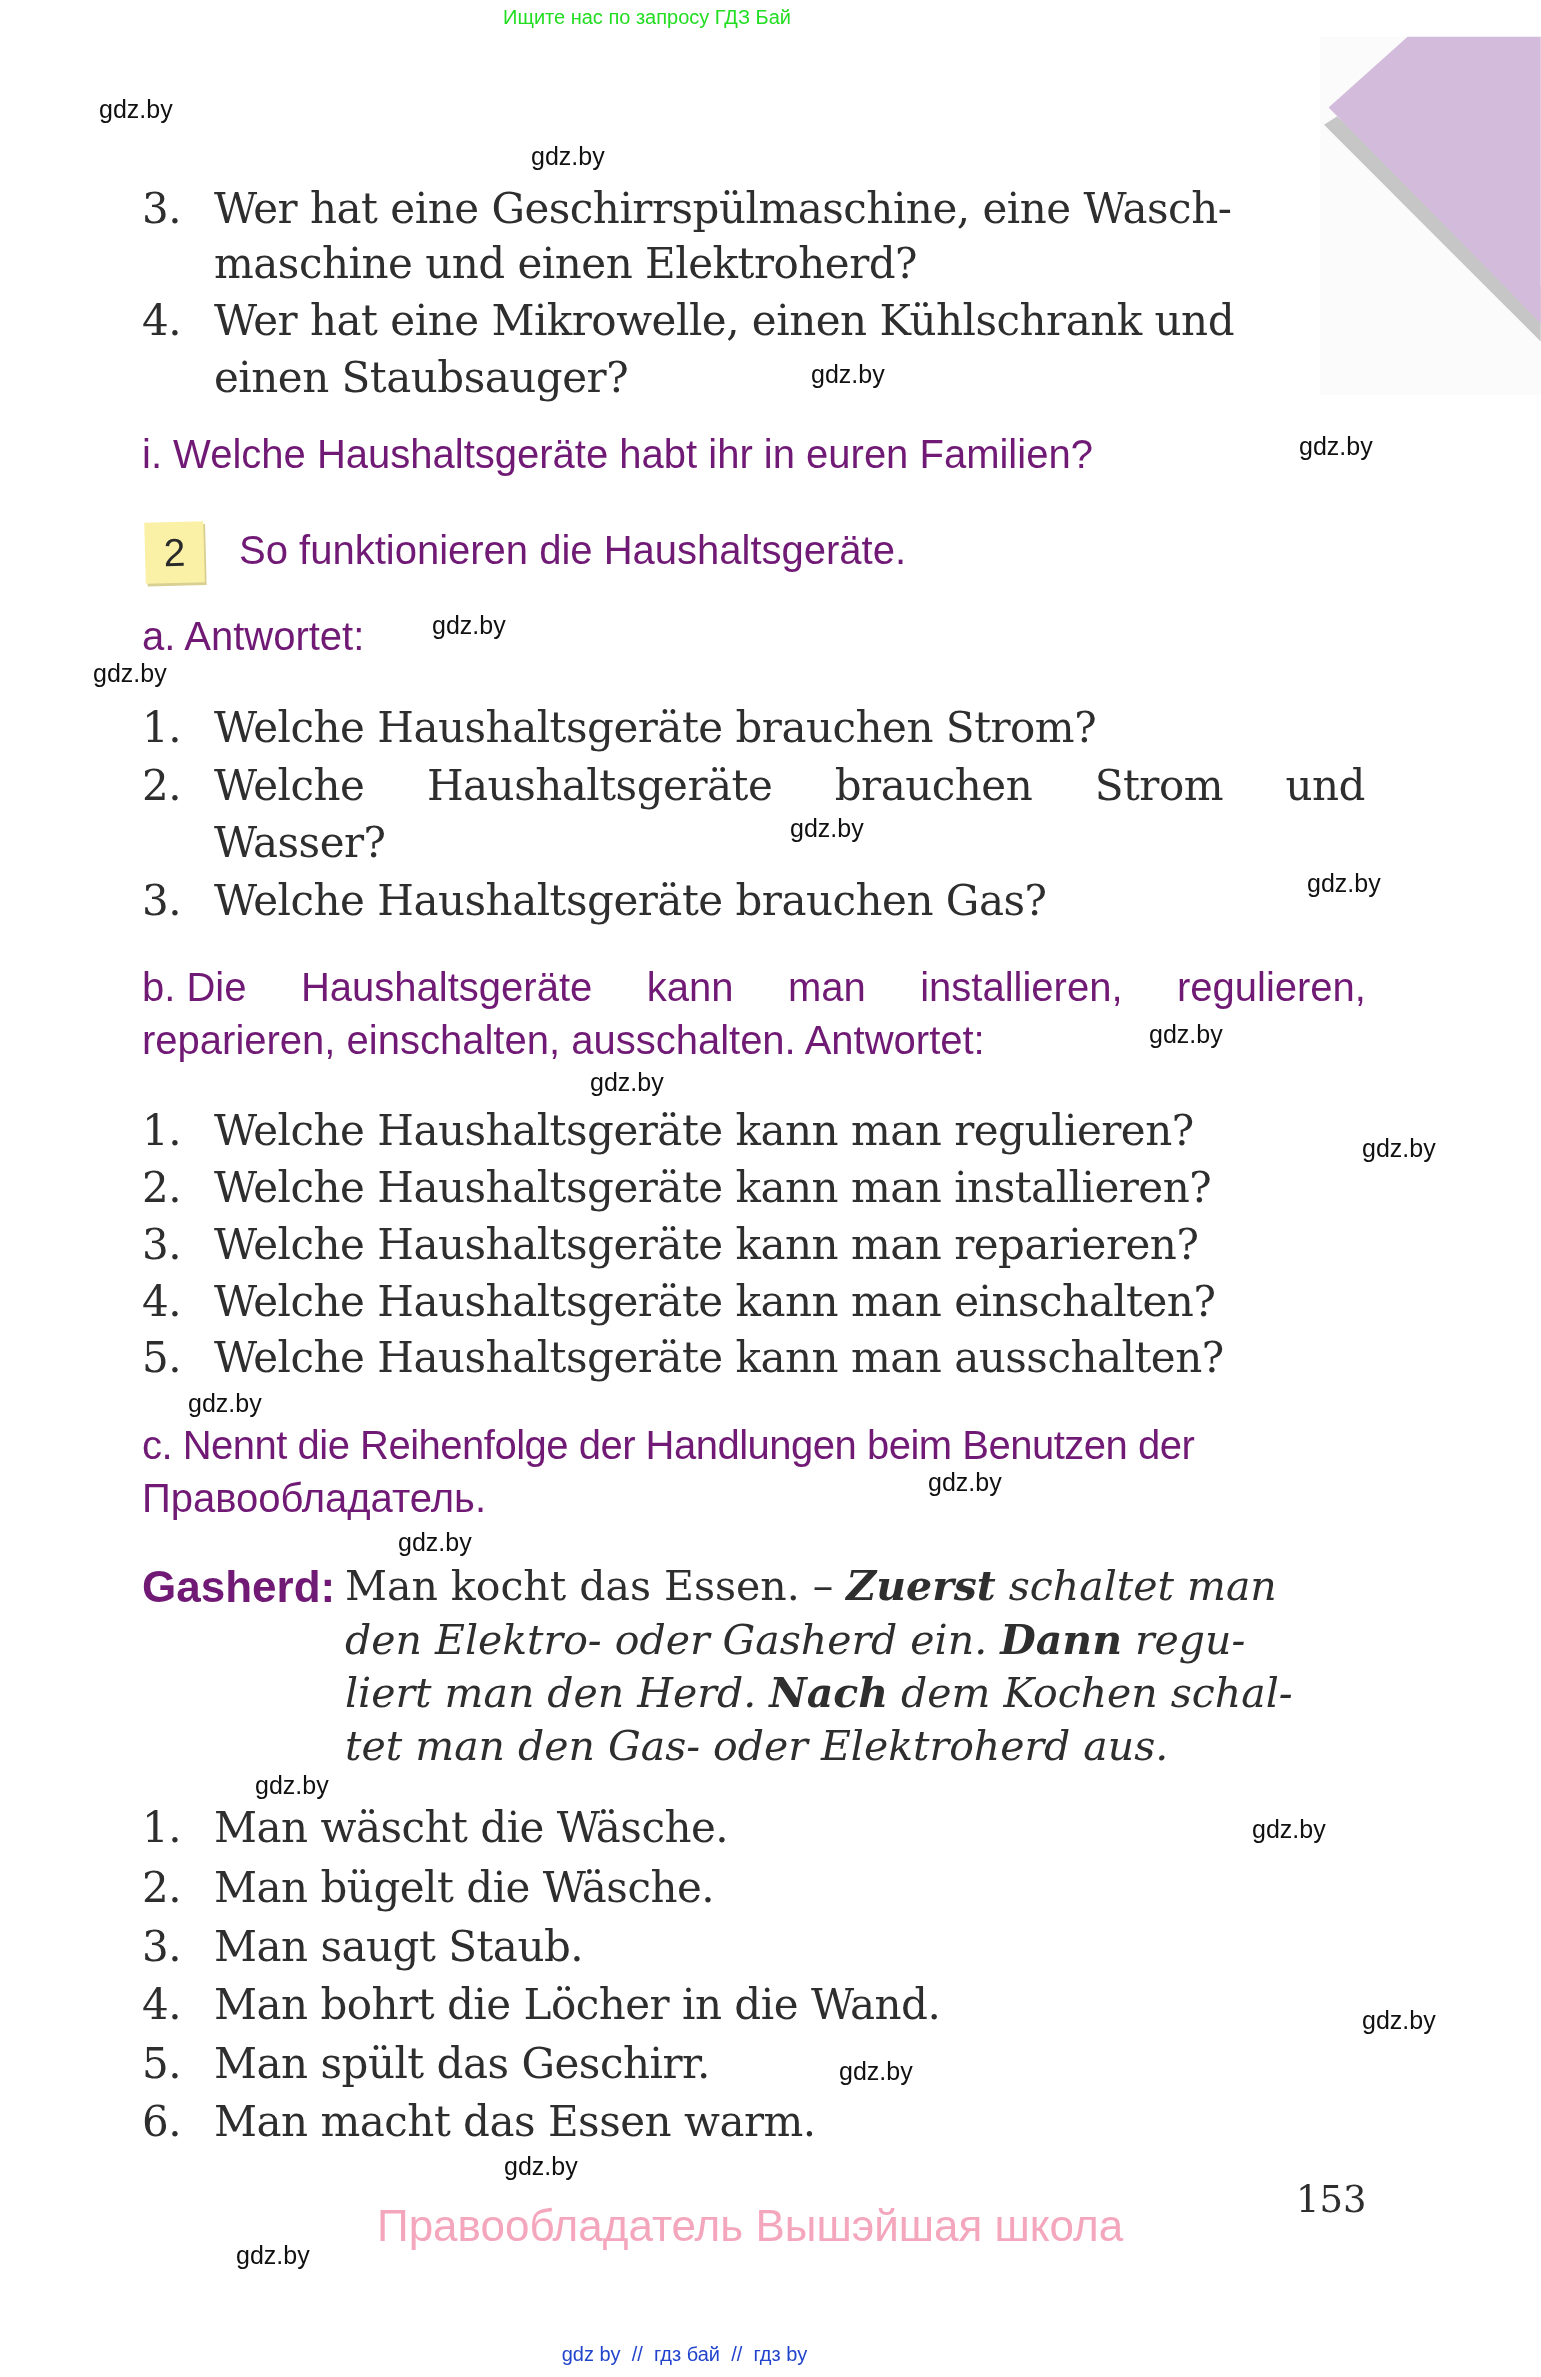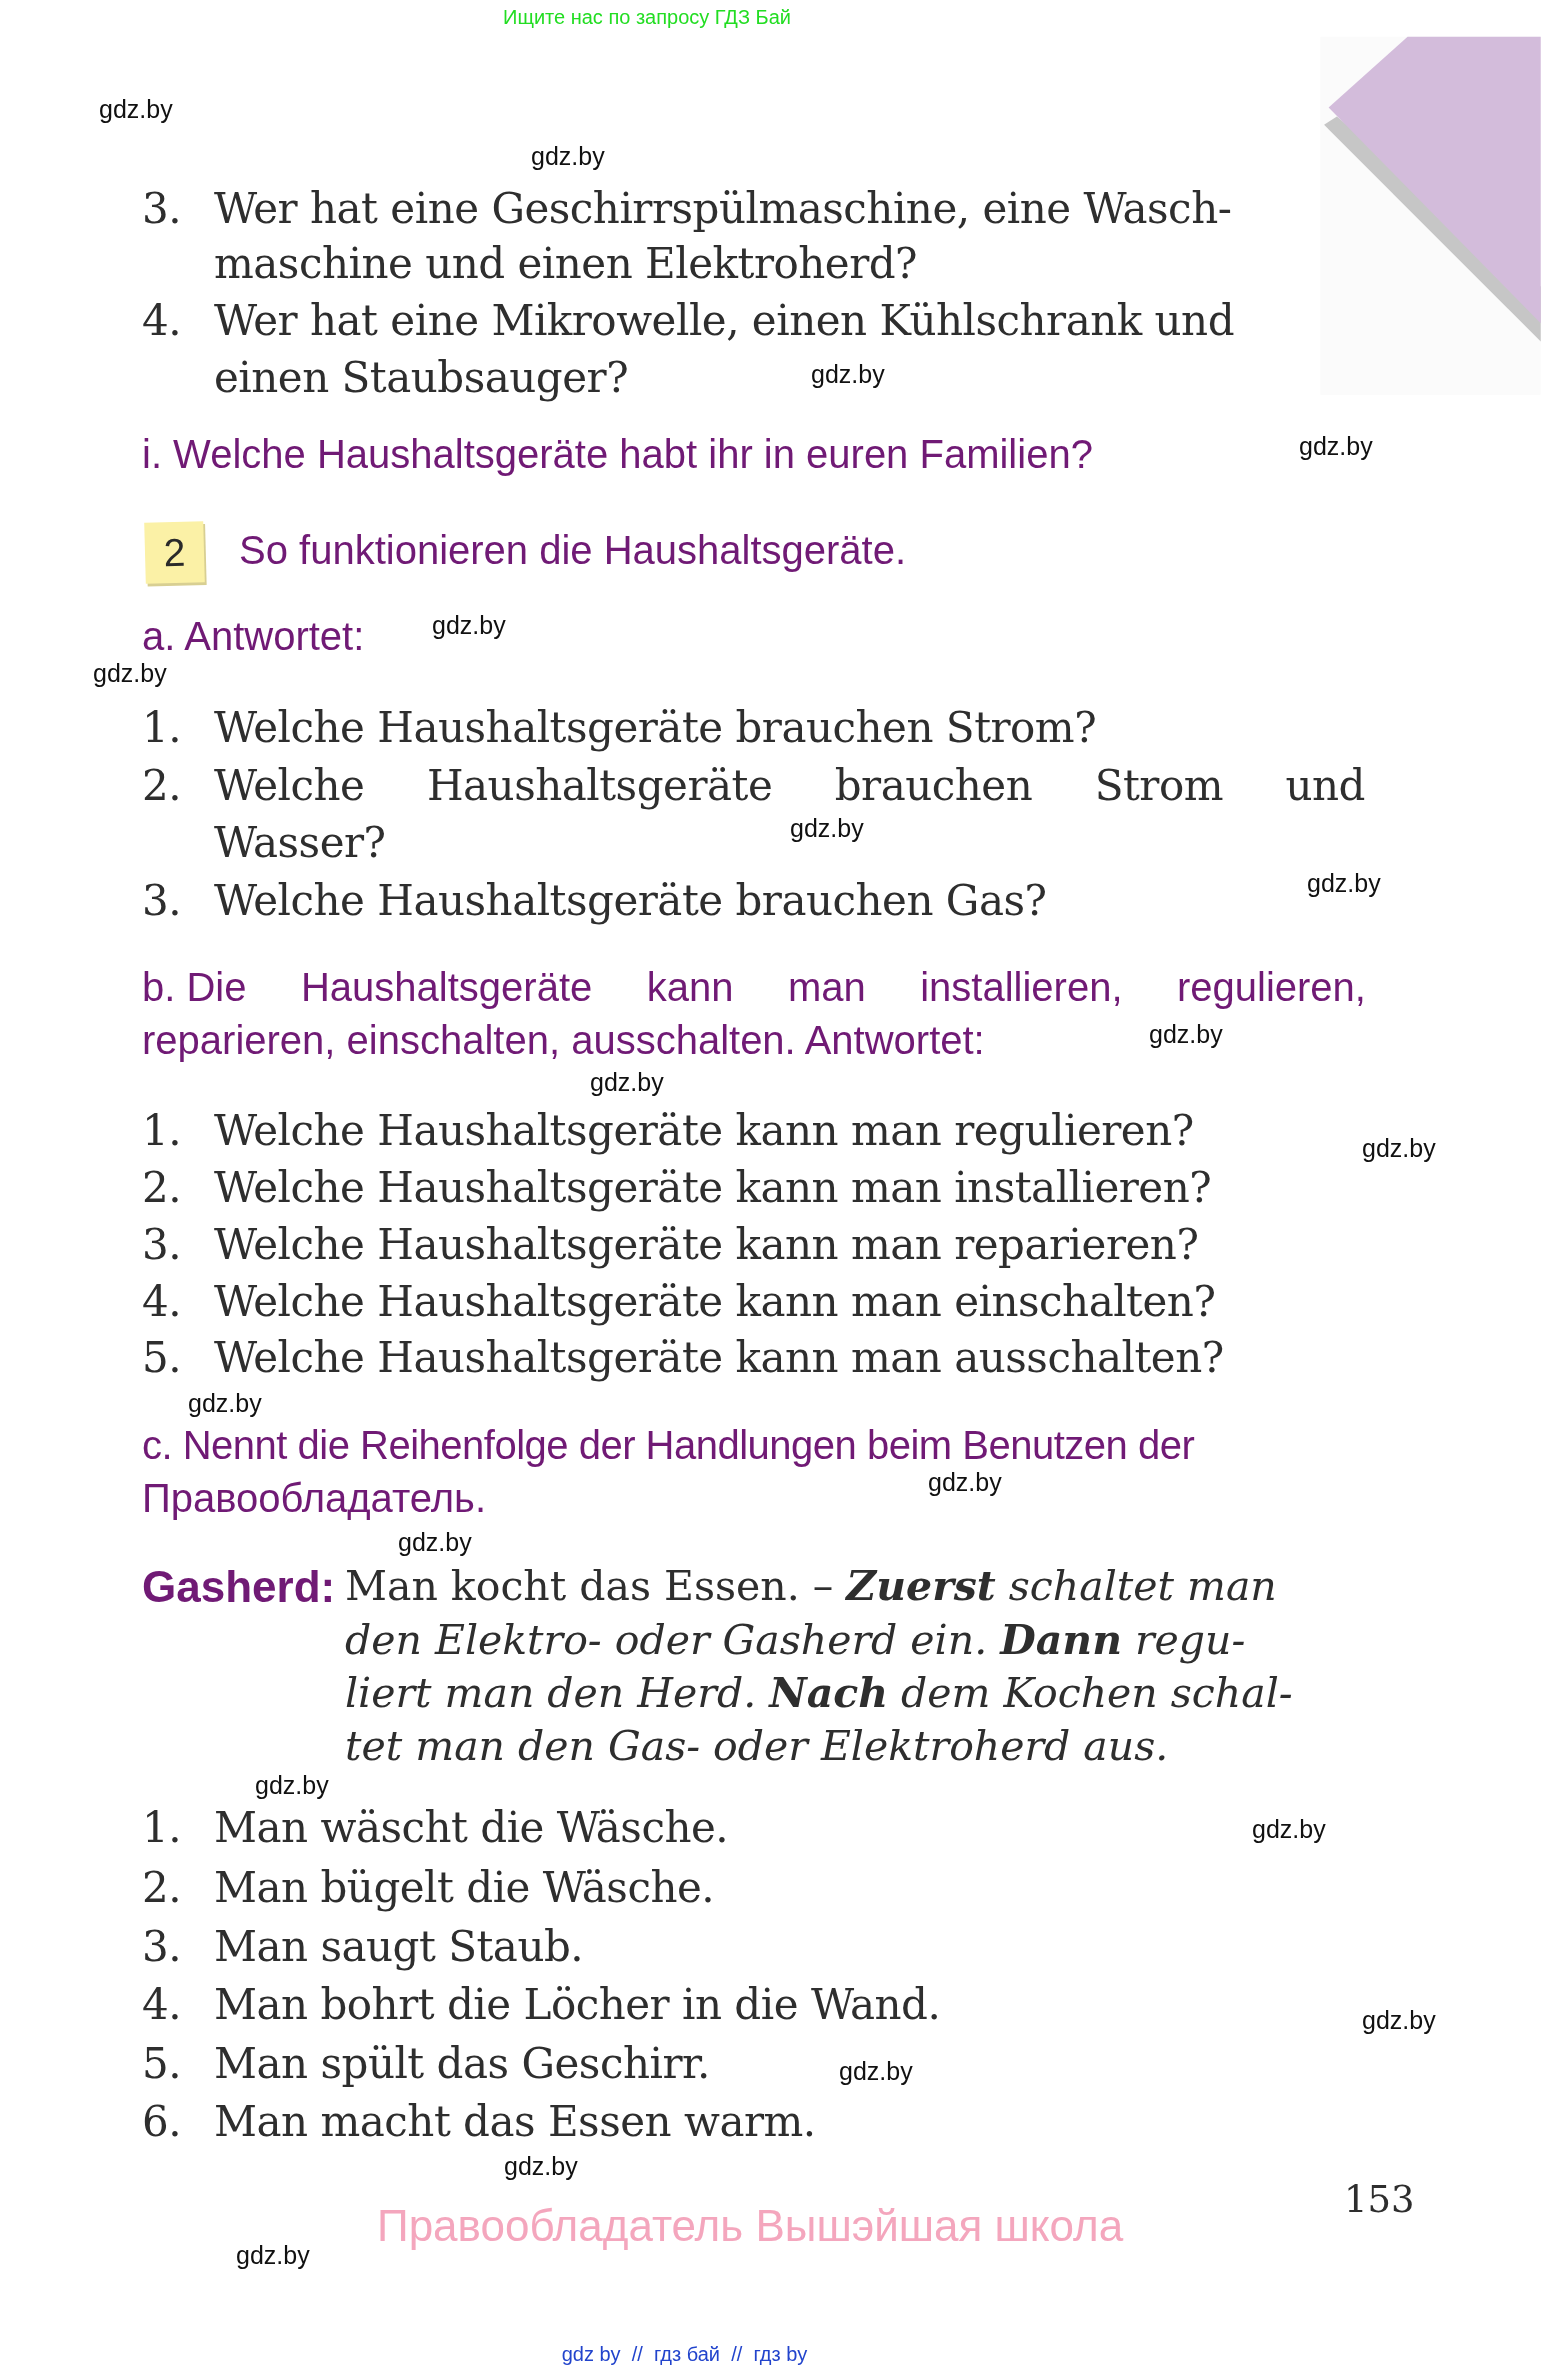--- a/index.html
+++ b/index.html
@@ -31,21 +31,21 @@
     text-align: center; line-height: 61px;
   }
   .justify { width: 1222px; display: flex; justify-content: space-between; }
   .ex { font-family: "DejaVu Serif", serif; font-size: 41px; color: #2e2e2e; white-space: nowrap; }
   .ex i { font-style: italic; }
   .ex b { font-weight: bold; margin-top: 23px; }
   .footer-pink {
     left: 377px; top: 2201px; font-family: "Liberation Sans", sans-serif;
     font-size: 44px; color: #f4a6bd; white-space: nowrap;
   }
-  .pageno { left: 1344px; top: 2178px; font-family: "DejaVu Serif", serif; font-size: 37px; color: #2e2e2e; }
+  .pageno { left: 1296px; top: 2178px; font-family: "DejaVu Serif", serif; font-size: 37px; color: #2e2e2e; }
   .footer-links {
     left: 0; width: 1369px; top: 2343px; text-align: center;
     font-family: "Liberation Sans", sans-serif; font-size: 20px; color: #2244cc;
   }
 </style>
 </head>
 <body>
 
 <div class="abs top-banner">Ищите нас по запросу ГДЗ Бай</div>
 

